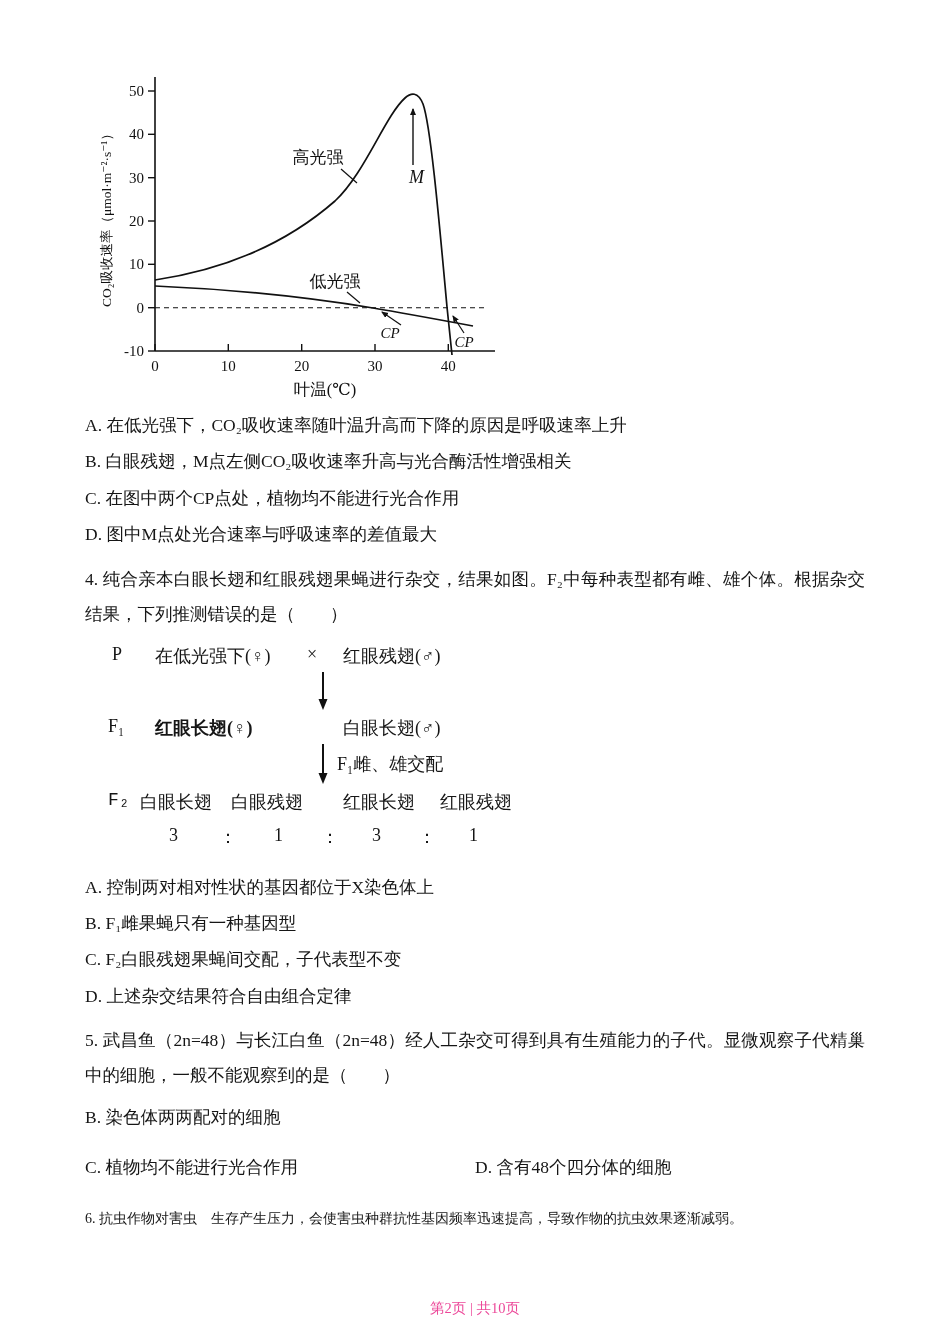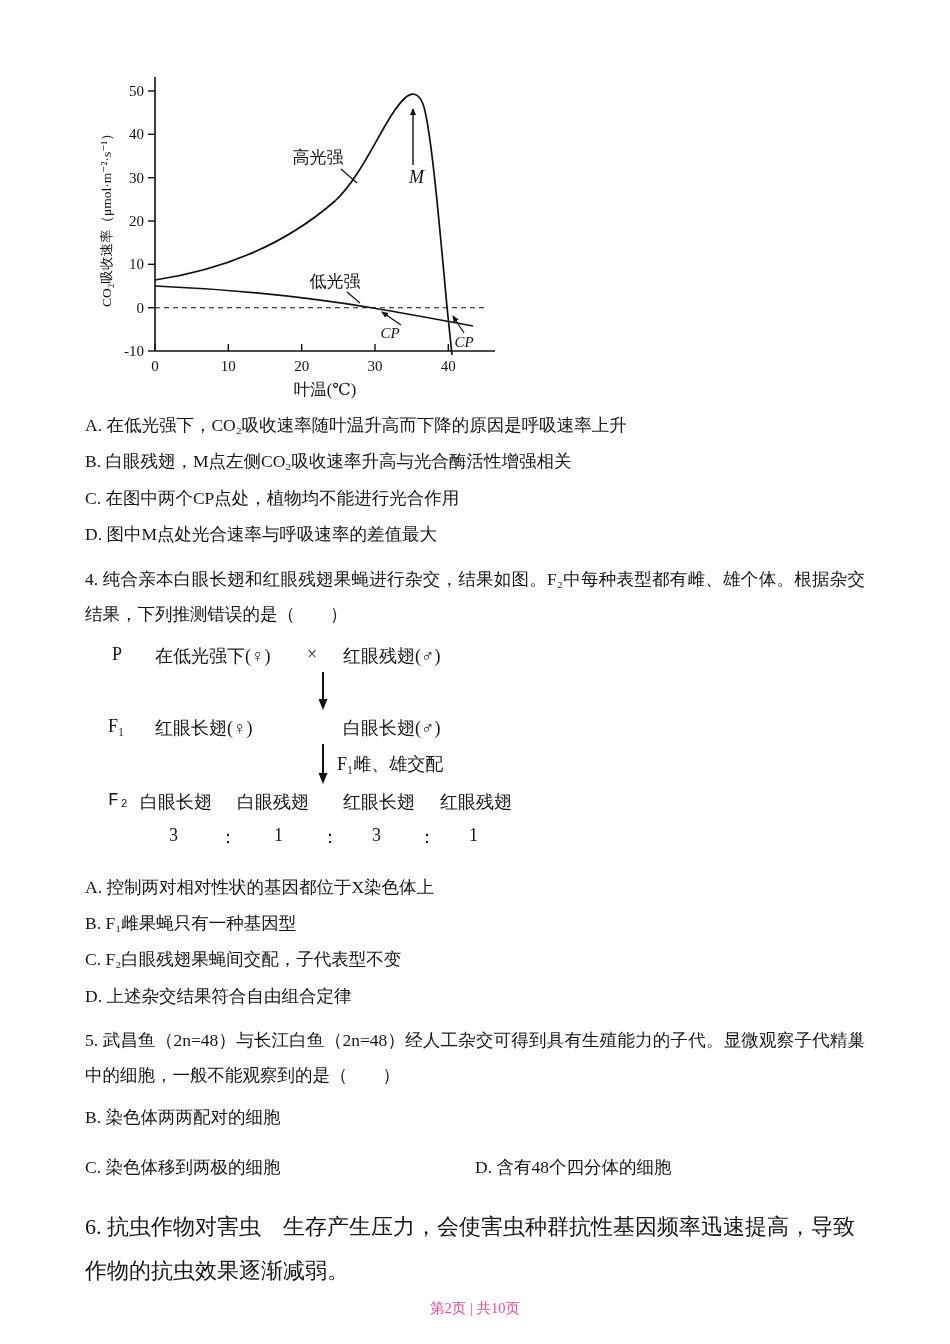--- a/index.html
+++ b/index.html
@@ -12,21 +12,21 @@
   .chart-wrap{margin:6px 0 6px 0;}
   svg text{font-family:"Liberation Serif","DejaVu Serif",serif;fill:#111;}
   .tick-lbl{font-size:15px;}
   .axis-lbl{font-size:16.5px;}
   .yaxis-lbl{font-size:13.5px;}
   .curve-lbl{font-size:17px;}
   .cp-lbl{font-size:15px;font-style:italic;}
   .m-lbl{font-size:18px;font-style:italic;}
   p.option{margin:0 0 18px 0;font-size:17.5px;line-height:1.05;}
   p.stem{margin:4px 0 12px 0;font-size:17.5px;line-height:2.0;text-align:justify;}
-  p.stem-single{margin:10px 0 12px 0;font-size:22px;line-height:2.0;font-family:Liberation Serif, serif;}
+  p.stem-single{margin:10px 0 12px 0;font-size:14px;line-height:2.0;font-family:Liberation Serif, serif;}
   .cross{position:relative;width:560px;height:218px;margin:4px 0 16px 10px;font-size:18px;}
   .cross span{position:absolute;white-space:nowrap;}
   .cross svg{position:absolute;}
   .opt2col{display:flex;margin:0 0 26px 0;font-size:17.5px;}
   .opt2col .col-l{width:390px;}
   .footer{position:absolute;left:0;right:0;bottom:26px;text-align:center;font-size:14.5px;color:#ec4899;}
 </style>
 </head>
 <body>
 
@@ -114,32 +114,32 @@
       <span style="left:60px;top:0;">在低光强下(♀)</span>
       <span style="left:212px;top:0;">×</span>
       <span style="left:248px;top:0;">红眼残翅(♂)</span>
 
       <svg style="left:221px;top:28px;" width="14" height="38">
         <line x1="7" y1="0" x2="7" y2="29" stroke="#111" stroke-width="2"></line>
         <polygon points="7,38 2.5,27 11.5,27" fill="#111"></polygon>
       </svg>
 
       <span style="left:13px;top:72px;">F₁</span>
-      <span style="left:60px;top:72px;">红眼长翅(♀)</span>
+      <span style="left:60px;top:72px;font-weight:bold;">红眼长翅(♀)</span>
       <span style="left:248px;top:72px;">白眼长翅(♂)</span>
 
       <svg style="left:221px;top:100px;" width="14" height="40">
         <line x1="7" y1="0" x2="7" y2="31" stroke="#111" stroke-width="2"></line>
         <polygon points="7,40 2.5,29 11.5,29" fill="#111"></polygon>
       </svg>
       <span style="left:242px;top:108px;">F₁雌、雄交配</span>
 
       <span style="left:13px;top:146px;font-family:Liberation Mono, monospace;">F₂</span>
       <span style="left:45px;top:146px;">白眼长翅</span>
-      <span style="left:142px;top:146px;text-align:center;">白眼残翅</span>
+      <span style="left:136px;top:146px;text-align:center;">白眼残翅</span>
       <span style="left:248px;top:146px;">红眼长翅</span>
       <span style="left:345px;top:146px;">红眼残翅</span>
 
       <span style="left:74px;top:181px;">3</span>
       <span style="left:124px;top:181px;">：</span>
       <span style="left:179px;top:181px;">1</span>
       <span style="left:226px;top:181px;">：</span>
       <span style="left:277px;top:181px;">3</span>
       <span style="left:323px;top:181px;">：</span>
       <span style="left:374px;top:181px;">1</span>
@@ -153,21 +153,21 @@
     </div>
   </div>
 
   <div>
     <p class="stem">5. 武昌鱼（2n=48）与长江白鱼（2n=48）经人工杂交可得到具有生殖能力的子代。显微观察子代精巢中的细胞，一般不能观察到的是（　　）</p>
 
     <div class="opt2col">
       <span>B. 染色体两两配对的细胞</span>
     </div>
     <div class="opt2col">
-      <span class="col-l">C. 染色体移到两极的细胞</span>
+      <span class="col-l">C. 植物均不能进行光合作用</span>
       <span>D. 含有48个四分体的细胞</span>
     </div>
   </div>
 
   <div>
     <p class="stem-single">6. 抗虫作物对害虫　生存产生压力，会使害虫种群抗性基因频率迅速提高，导致作物的抗虫效果逐渐减弱。</p>
   </div>
 
 </div>
 

